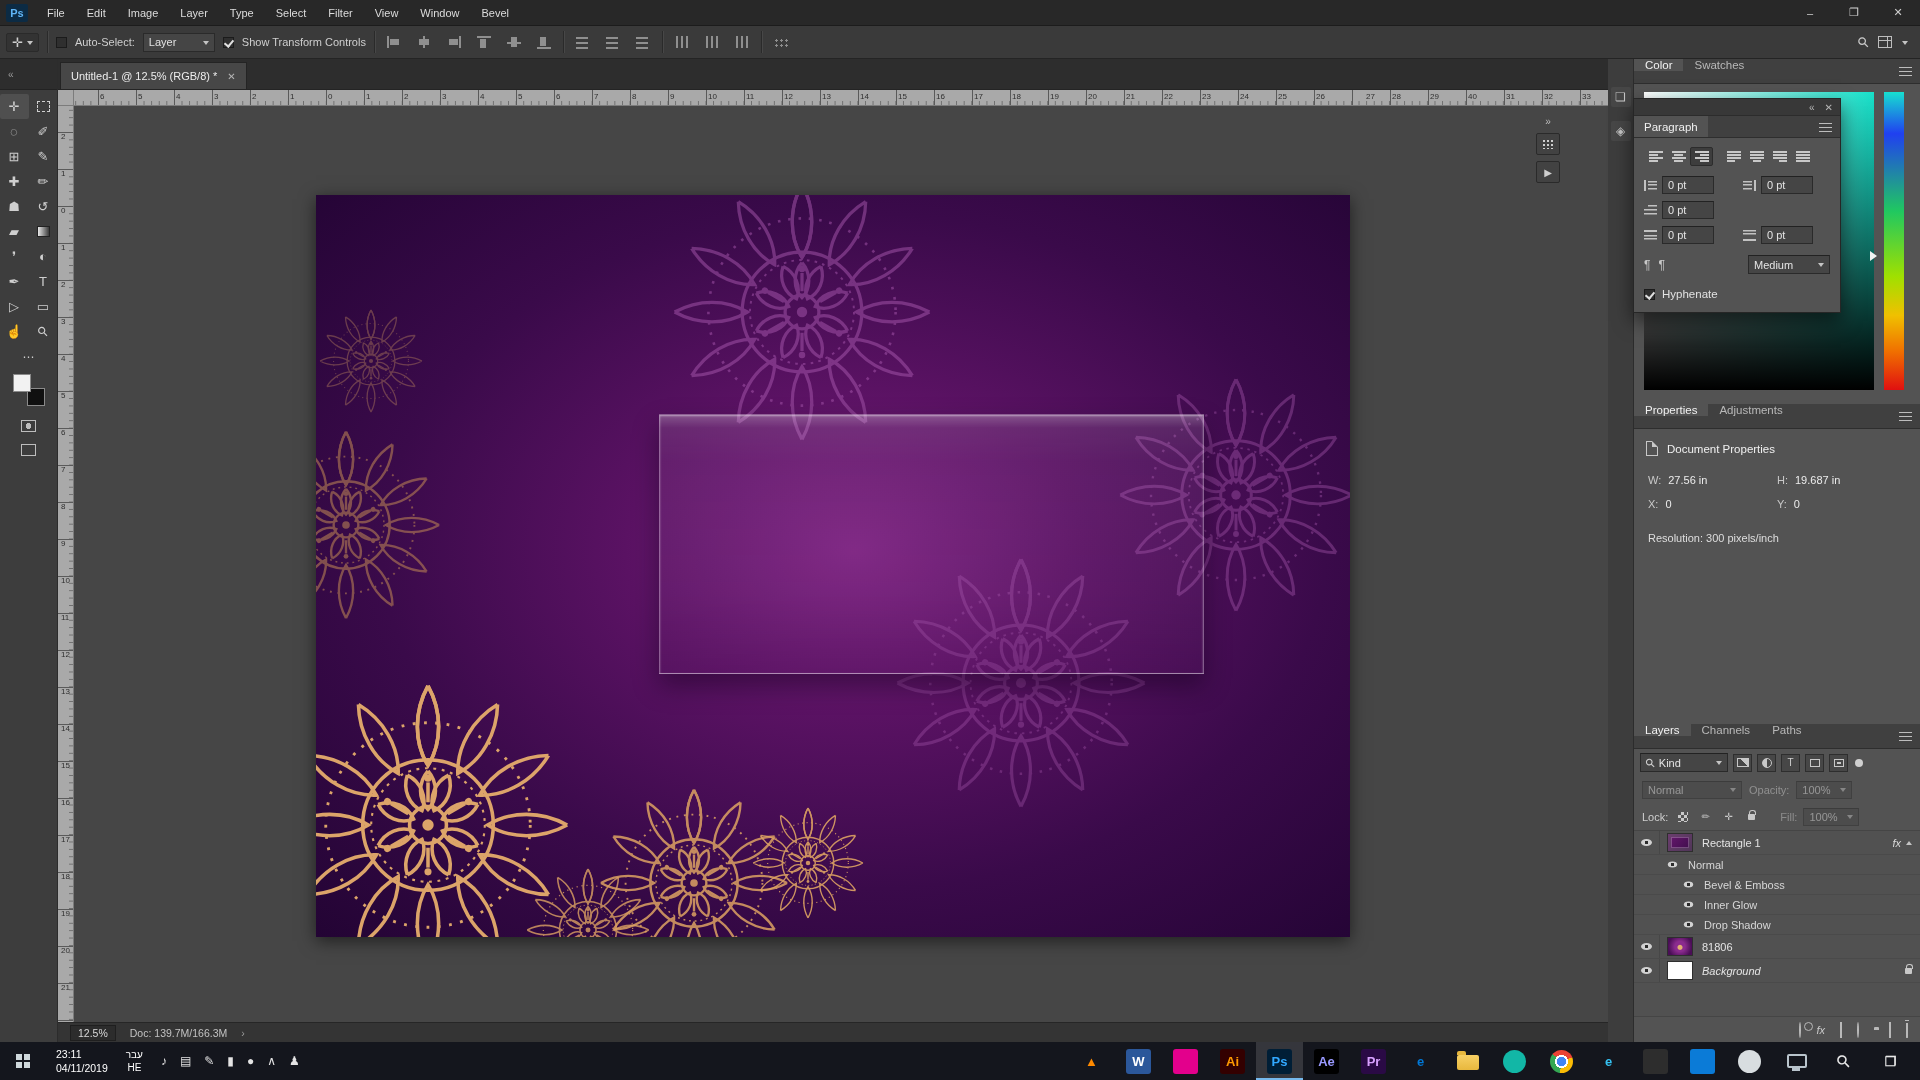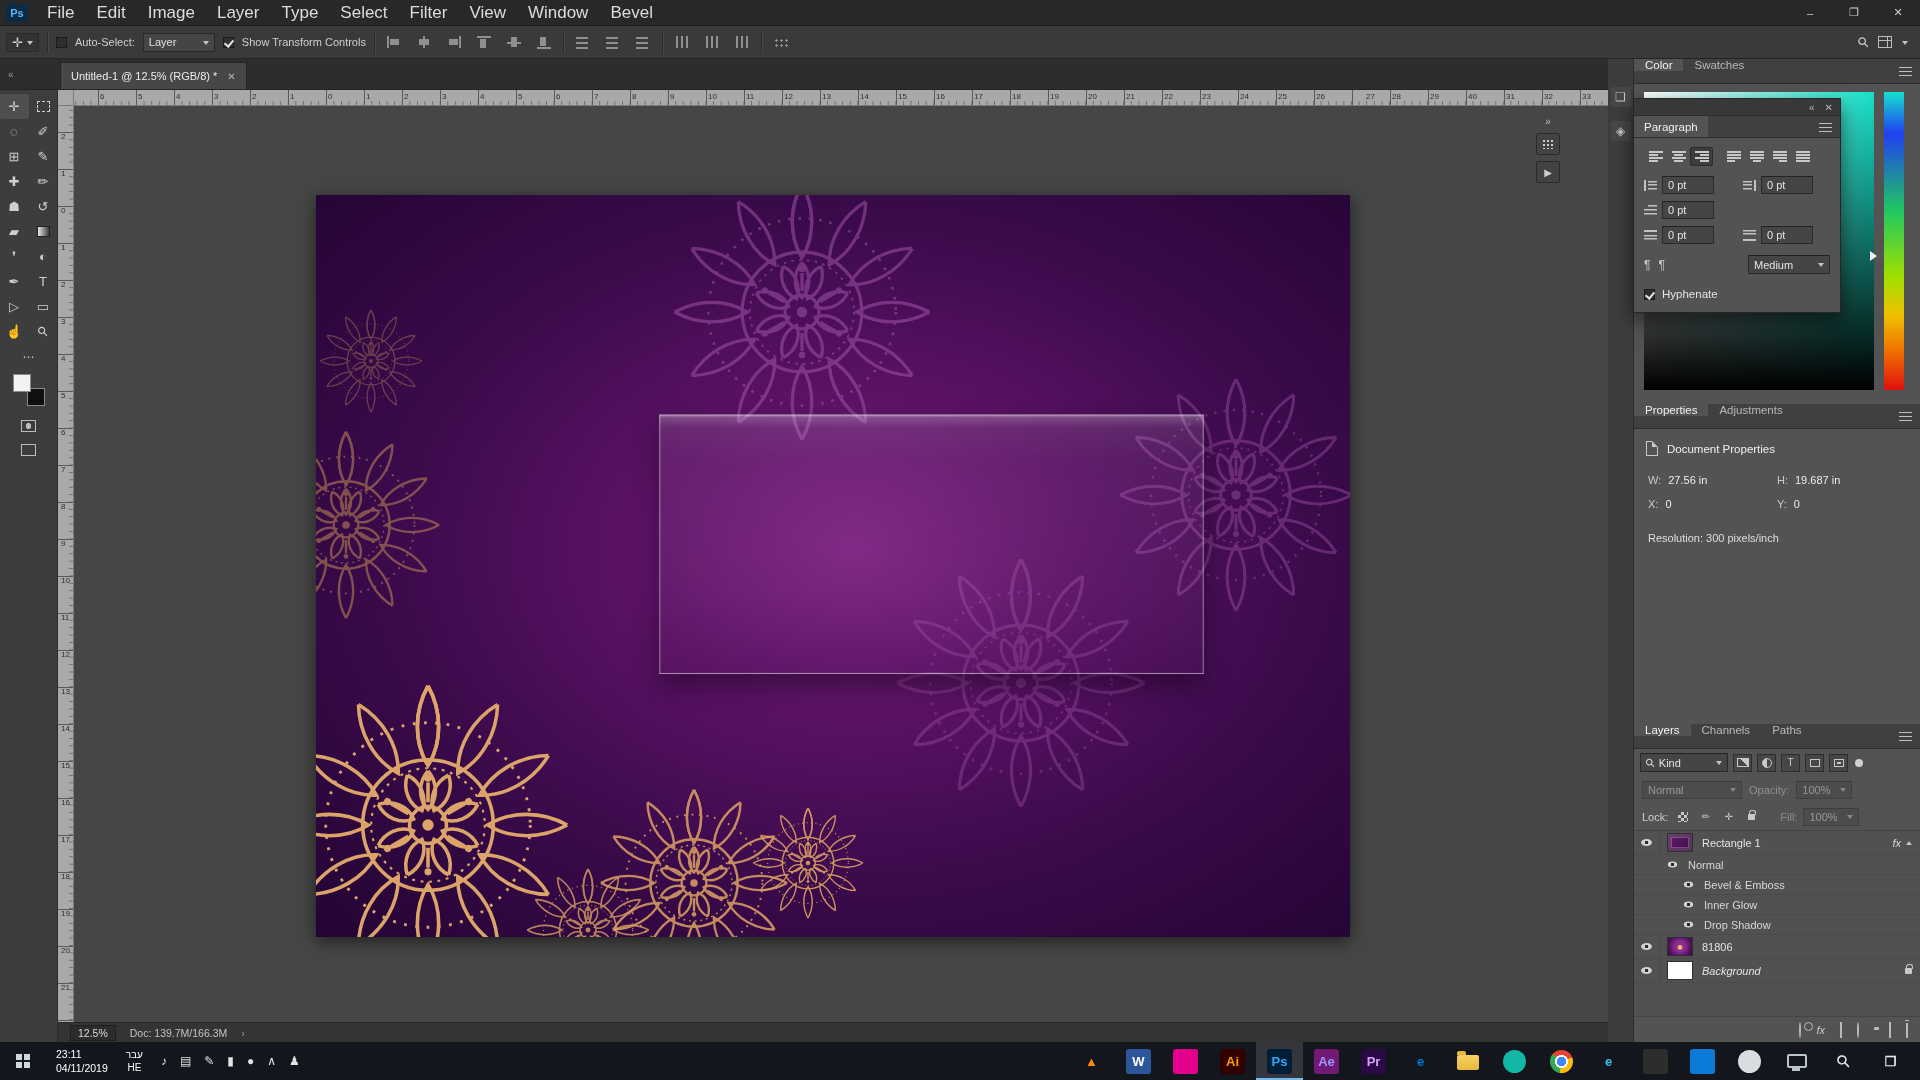--- a/index.html
+++ b/index.html
@@ -5,21 +5,21 @@
   html,body{margin:0;padding:0;background:#000;}
   *{box-sizing:border-box;user-select:none;}
   .screen{width:1920px;height:1080px;display:flex;flex-direction:column;background:#464646;
     font-family:"Liberation Sans",sans-serif;color:#d8d8d8;font-size:12px;overflow:hidden;position:relative;}
 
   
   .menubar{height:26px;background:#282828;display:flex;align-items:center;flex:0 0 auto;border-bottom:1px solid #1c1c1c;}
   .ps-logo{width:22px;height:18px;margin:0 8px 0 6px;background:#0c2b44;color:#5fb4f5;font-size:11px;font-weight:bold;
     display:flex;align-items:center;justify-content:center;border-radius:2px;}
   .menu-items{display:flex;align-items:center;height:100%;}
-  .menu-item{padding:0 11px;line-height:26px;font-size:17px;color:#dcdcdc;}
+  .menu-item{padding:0 11px;line-height:26px;font-size:11px;color:#dcdcdc;}
   .win-controls{margin-left:auto;display:flex;height:100%;}
   .wc{width:44px;display:flex;align-items:center;justify-content:center;font-size:11px;color:#cfcfcf;}
 
   
   .optionsbar{height:33px;background:#3a3a3a;border-bottom:1px solid #242424;display:flex;align-items:center;
     padding:0 6px;gap:8px;flex:0 0 auto;font-size:11px;}
   .opt-tool{display:flex;align-items:center;gap:4px;padding:2px 5px;background:#333;border:1px solid #2a2a2a;border-radius:2px;}
   .tglyph{color:#cfcfcf;font-size:13px;line-height:1;}
   .cd{width:0;height:0;border:3.5px solid transparent;border-top:4px solid #c4c4c4;margin-top:4px;}
   .vsep{width:1px;height:22px;background:#2a2a2a;box-shadow:1px 0 0 #474747;}
@@ -849,21 +849,21 @@
         <div class="tb-app" data-name="app-pink">
           <span class="tb-tile" data-name="app-pink-icon" style="background: rgb(227, 0, 140); color: rgb(255, 255, 255);"></span>
         </div>
         <div class="tb-app" data-name="app-illustrator">
           <span class="tb-tile" data-name="app-illustrator-icon" style="background: rgb(51, 0, 0); color: rgb(255, 154, 0);">Ai</span>
         </div>
         <div class="tb-app active" data-name="app-photoshop">
           <span class="tb-tile" data-name="app-photoshop-icon" style="background: rgb(0, 30, 54); color: rgb(49, 168, 255);">Ps</span>
         </div>
         <div class="tb-app" data-name="app-after-effects">
-          <span class="tb-tile" data-name="app-after-effects-icon" style="background: #701a75; color: rgb(153, 153, 255);">Ae</span>
+          <span class="tb-tile" data-name="app-after-effects-icon" style="background: #000000; color: rgb(153, 153, 255);">Ae</span>
         </div>
         <div class="tb-app" data-name="app-premiere">
           <span class="tb-tile" data-name="app-premiere-icon" style="background: rgb(42, 10, 69); color: rgb(216, 160, 255);">Pr</span>
         </div>
         <div class="tb-app" data-name="app-edge">
           <span class="tb-tile" data-name="app-edge-icon" style="background: transparent; color: rgb(0, 120, 215);">e</span>
         </div>
         <div class="tb-app" data-name="app-file-explorer">
           <i class="tb-folder" data-name="folder-icon"></i>
         </div>

